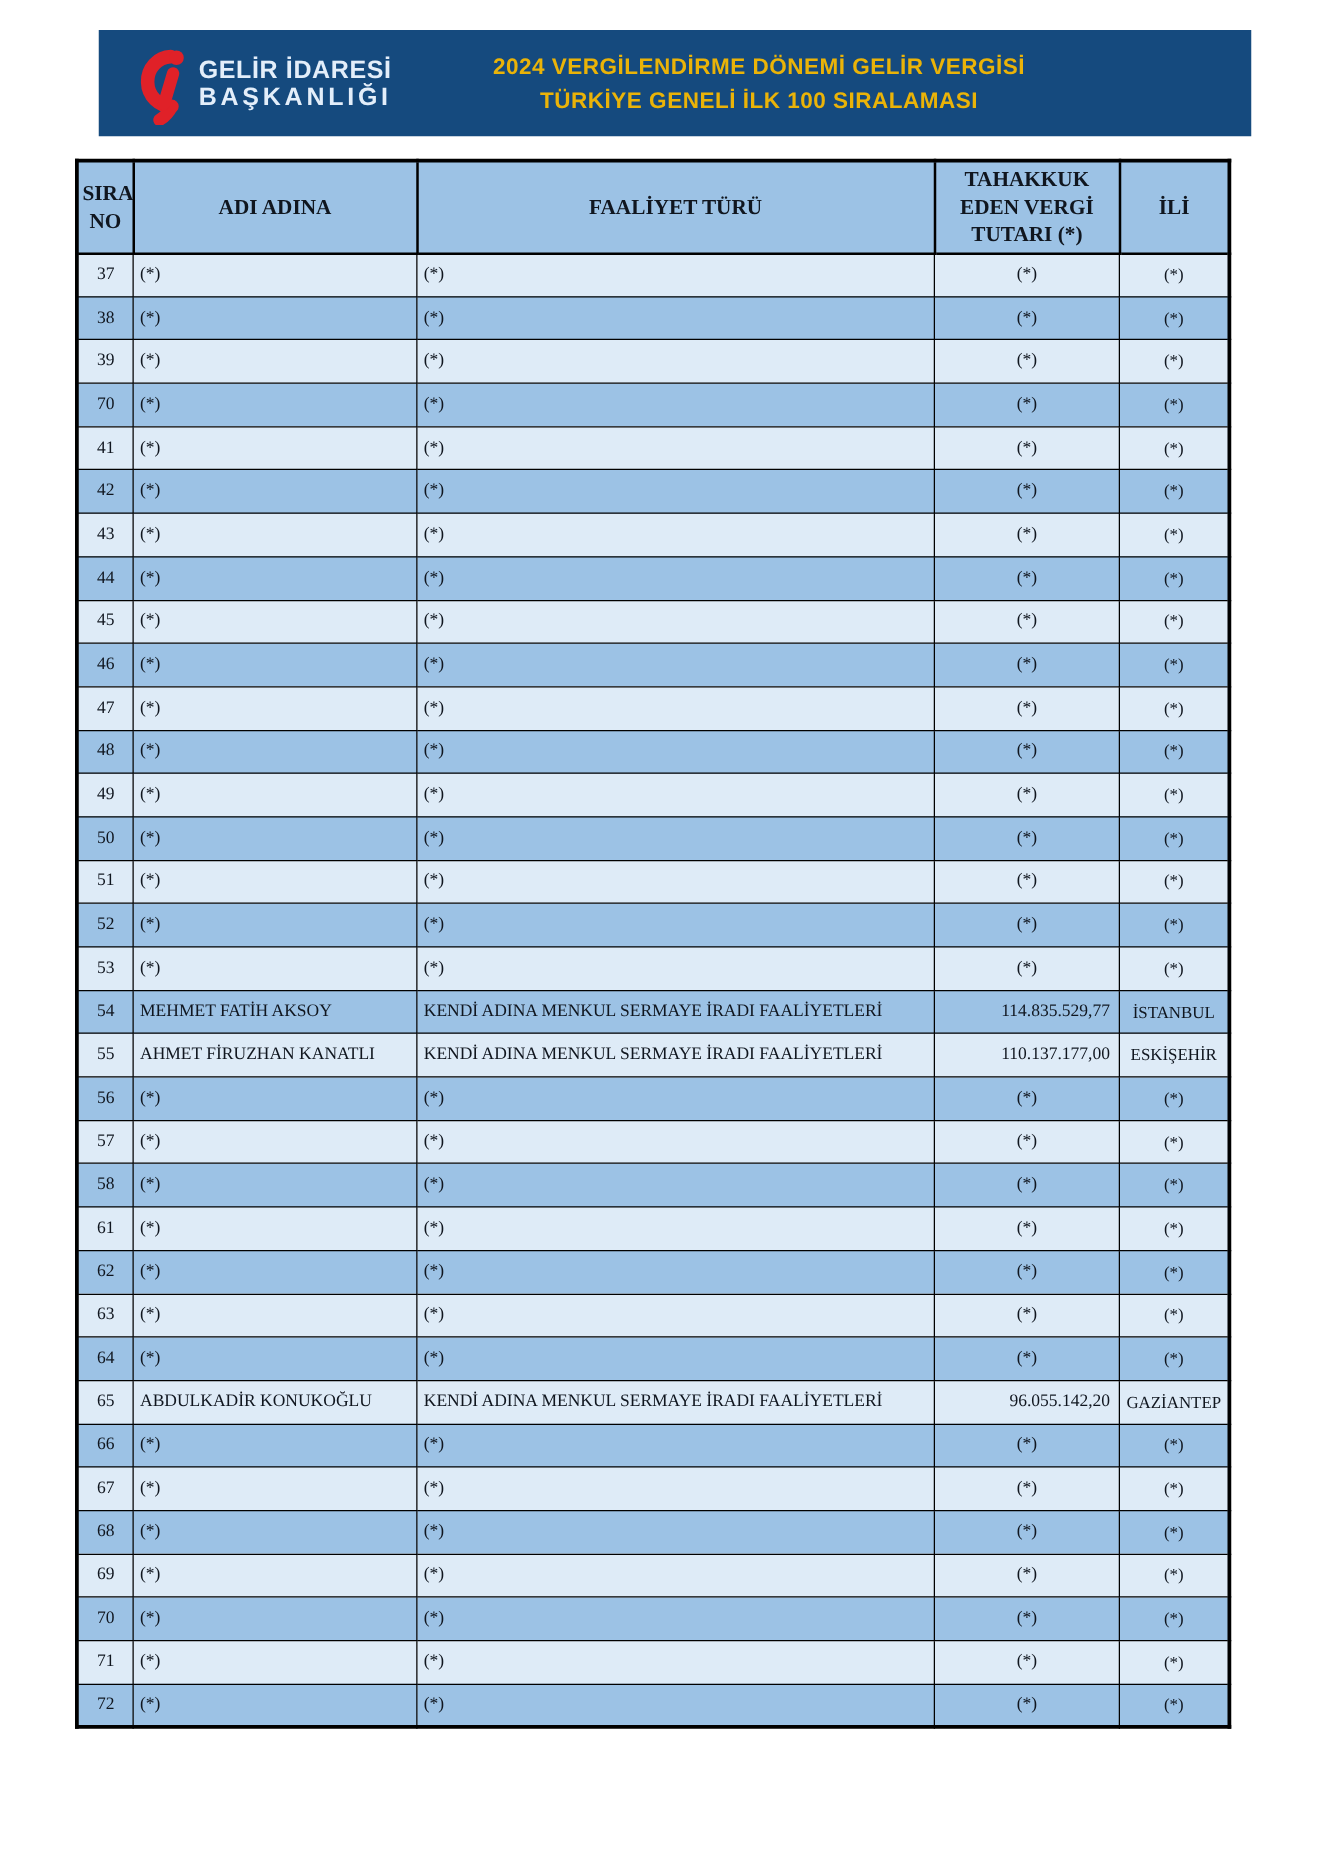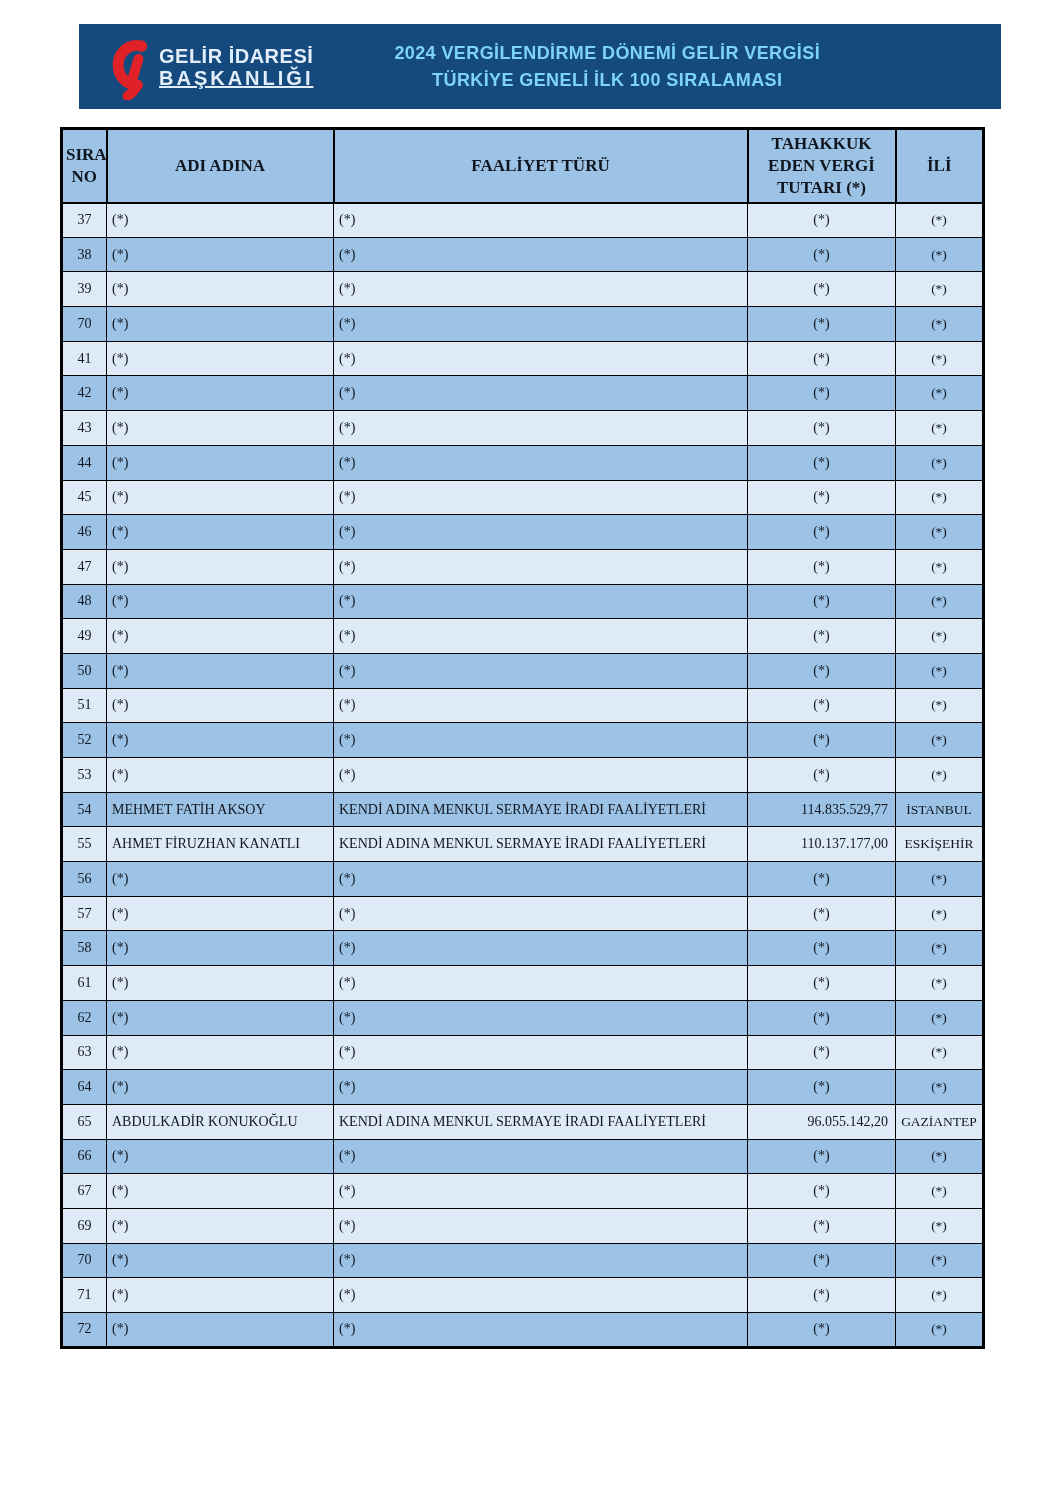--- a/index.html
+++ b/index.html
@@ -13,23 +13,23 @@
     position:absolute; left:79px; top:24px; width:922px; height:85px;
     background:#154a7e; display:flex; align-items:center;
   }
   .logo-block { display:flex; align-items:center; margin-left:26px; }
   .logo-glyph { width:47px; height:66px; flex:0 0 auto; }
   .org-name {
     margin-left:7px; color:#e3eefa;
     font-family:"Liberation Sans", sans-serif; font-weight:bold;
     font-size:20px; line-height:22px; letter-spacing:0.5px; white-space:nowrap;
   }
-  .org-name .line2 { letter-spacing:3px;text-decoration:underline; }
+  .org-name .line2 { letter-spacing:3px; }
   .banner-title {
-    flex:1; text-align:center; padding-right:100px; color:#7dd3fc;
+    flex:1; text-align:center; padding-right:100px; color:#eab308;
     font-family:"Liberation Sans", sans-serif; font-weight:bold;
     font-size:18px; line-height:27px; letter-spacing:0.4px; white-space:nowrap;
   }
 
   
   table.ranking {
     position:absolute; left:60px; top:127px; width:922px;
     border-collapse:collapse; table-layout:fixed;
     border:3px solid #000; color:#10161f;
   }
@@ -291,20 +291,27 @@
         <td class="tax masked">(*)</td>
         <td class="city">(*)</td>
       </tr>
         <tr class="row light">
         <td class="no">67</td>
         <td class="name">(*)</td>
         <td class="activity">(*)</td>
         <td class="tax masked">(*)</td>
         <td class="city">(*)</td>
       </tr>
+        <tr class="row dark">
+        <td class="no">68</td>
+        <td class="name">(*)</td>
+        <td class="activity">(*)</td>
+        <td class="tax masked">(*)</td>
+        <td class="city">(*)</td>
+      </tr>
         <tr class="row light">
         <td class="no">69</td>
         <td class="name">(*)</td>
         <td class="activity">(*)</td>
         <td class="tax masked">(*)</td>
         <td class="city">(*)</td>
       </tr>
         <tr class="row dark">
         <td class="no">70</td>
         <td class="name">(*)</td>

